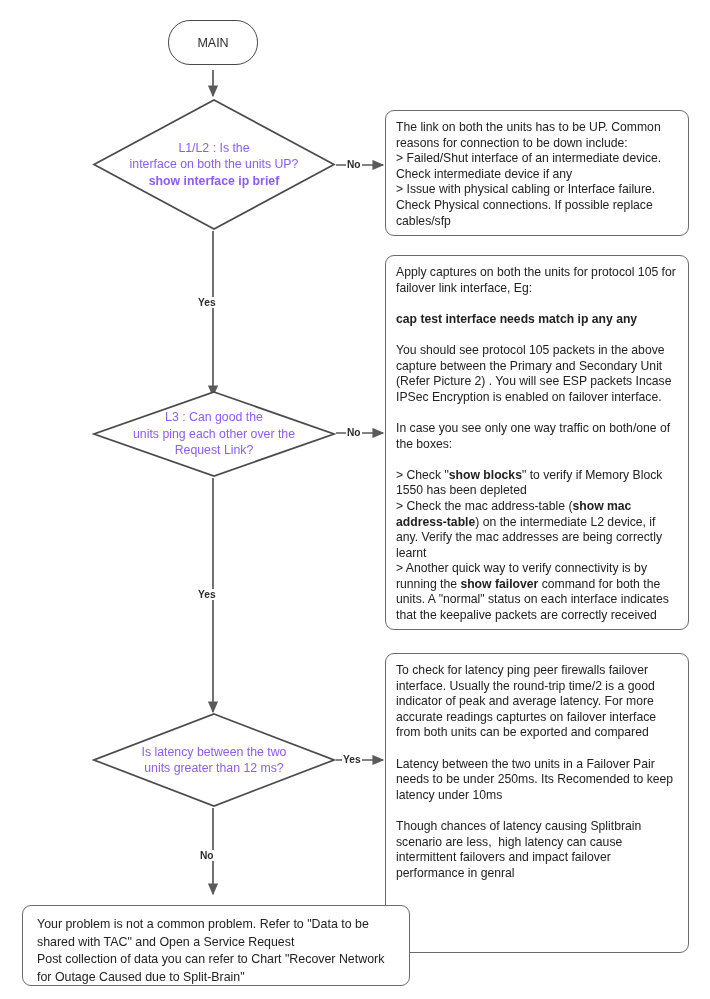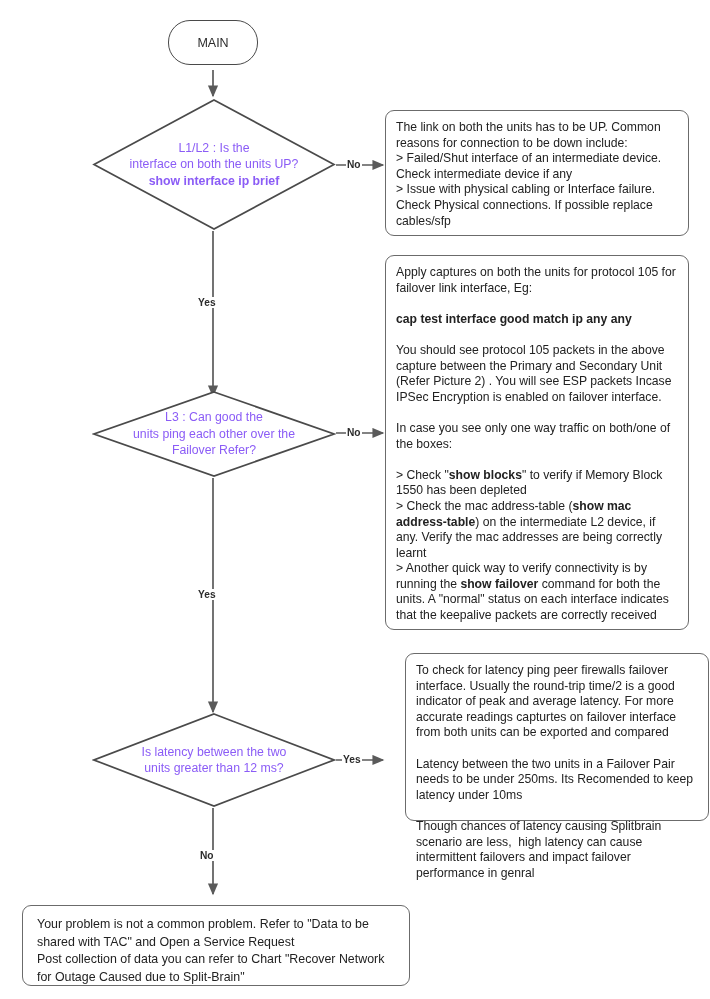--- a/index.html
+++ b/index.html
@@ -141,30 +141,30 @@
     <div class="box-text">The link on both the units has to be UP. Common reasons for connection to be down include:
 &gt; Failed/Shut interface of an intermediate device. Check intermediate device if any
 &gt; Issue with physical cabling or Interface failure. Check Physical connections. If possible replace cables/sfp</div>
   </div>
 
   <div class="diamond-wrap" style="left:92px; top:390px; width:244px; height:88px;">
     <svg width="244" height="88" viewBox="0 0 244 88">
       <polygon points="122,2 242,44 122,86 2,44" fill="#ffffff" stroke="#4a4a4a" stroke-width="1.7"></polygon>
     </svg>
     <div class="diamond-label" style="padding:0 26px;">
-      <span><div>L3 : Can good the</div><div>units ping each other over the</div><div>Failover Refer?</div></span>
+      <span><div>L3 : Can good the</div><div>units ping each other over the</div><div>Request Link?</div></span>
     </div>
   </div>
   <div class="edge-label" style="left:346px; top:427px;">No</div>
   <div class="edge-label" style="left:197px; top:589px;">Yes</div>
 
   <div class="node box" style="left:385px; top:247px; width:304px; height:375px;">
     <div class="box-text">Apply captures on both the units for protocol 105 for failover link interface, Eg:
 
-<b>cap test interface good match ip any any</b>
+<b>cap test interface needs match ip any any</b>
 
 You should see protocol 105 packets in the above capture between the Primary and Secondary Unit (Refer Picture 2) . You will see ESP packets Incase IPSec Encryption is enabled on failover interface.
 
 In case you see only one way traffic on both/one of the boxes:
 
 &gt; Check "<b>show blocks</b>" to verify if Memory Block 1550 has been depleted
 &gt; Check the mac address-table (<b>show mac address-table</b>) on the intermediate L2 device, if any. Verify the mac addresses are being correctly learnt
 &gt; Another quick way to verify connectivity is by running the <b>show failover</b> command for both the units. A "normal" status on each interface indicates that the keepalive packets are correctly received</div>
   </div>
 
@@ -172,21 +172,21 @@
     <svg width="244" height="96" viewBox="0 0 244 96">
       <polygon points="122,2 242,48 122,94 2,48" fill="#ffffff" stroke="#4a4a4a" stroke-width="1.7"></polygon>
     </svg>
     <div class="diamond-label" style="padding:0 28px;">
       <span><div>Is latency between the two</div><div>units greater than 12 ms?</div></span>
     </div>
   </div>
   <div class="edge-label" style="left:342px; top:754px;">Yes</div>
   <div class="edge-label" style="left:199px; top:850px;">No</div>
 
-  <div class="node box" style="left:405px; top:645px; width:304px; height:168px;">
+  <div class="node box" style="left:385px; top:645px; width:304px; height:300px;">
     <div class="box-text">To check for latency ping peer firewalls failover interface. Usually the round-trip time/2 is a good indicator of peak and average latency. For more accurate readings capturtes on failover interface from both units can be exported and compared
 
 Latency between the two units in a Failover Pair needs to be under 250ms. Its Recomended to keep latency under 10ms
 
 Though chances of latency causing Splitbrain scenario are less,  high latency can cause intermittent failovers and impact failover performance in genral</div>
   </div>
 
   <div class="node box" style="left:22px; top:897px; width:388px; height:81px;">
     <div class="box-text center-text">Your problem is not a common problem. Refer to "Data to be shared with TAC" and Open a Service Request
 Post collection of data you can refer to Chart "Recover Network for Outage Caused due to Split-Brain"</div>

